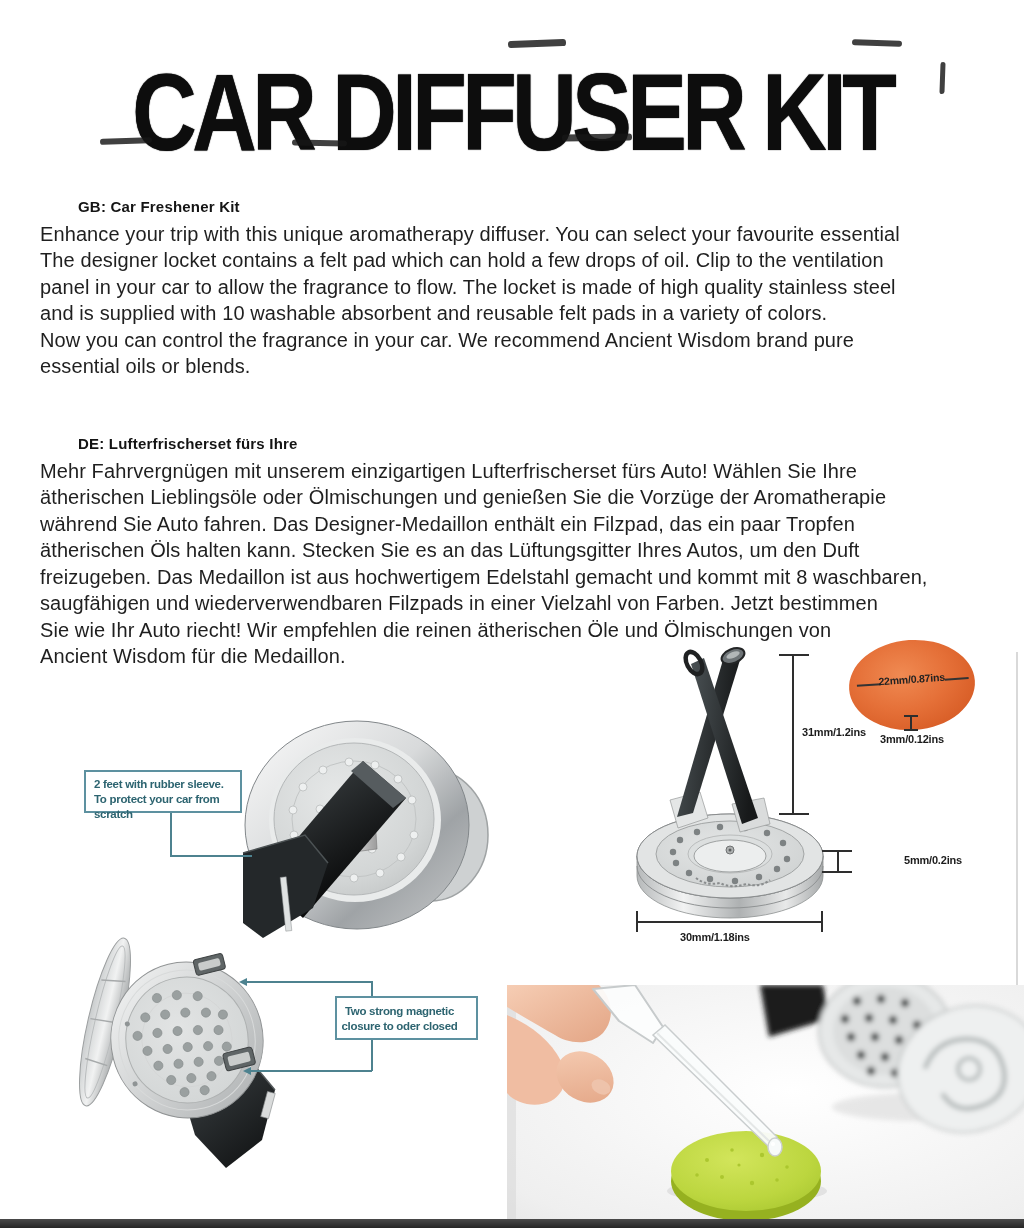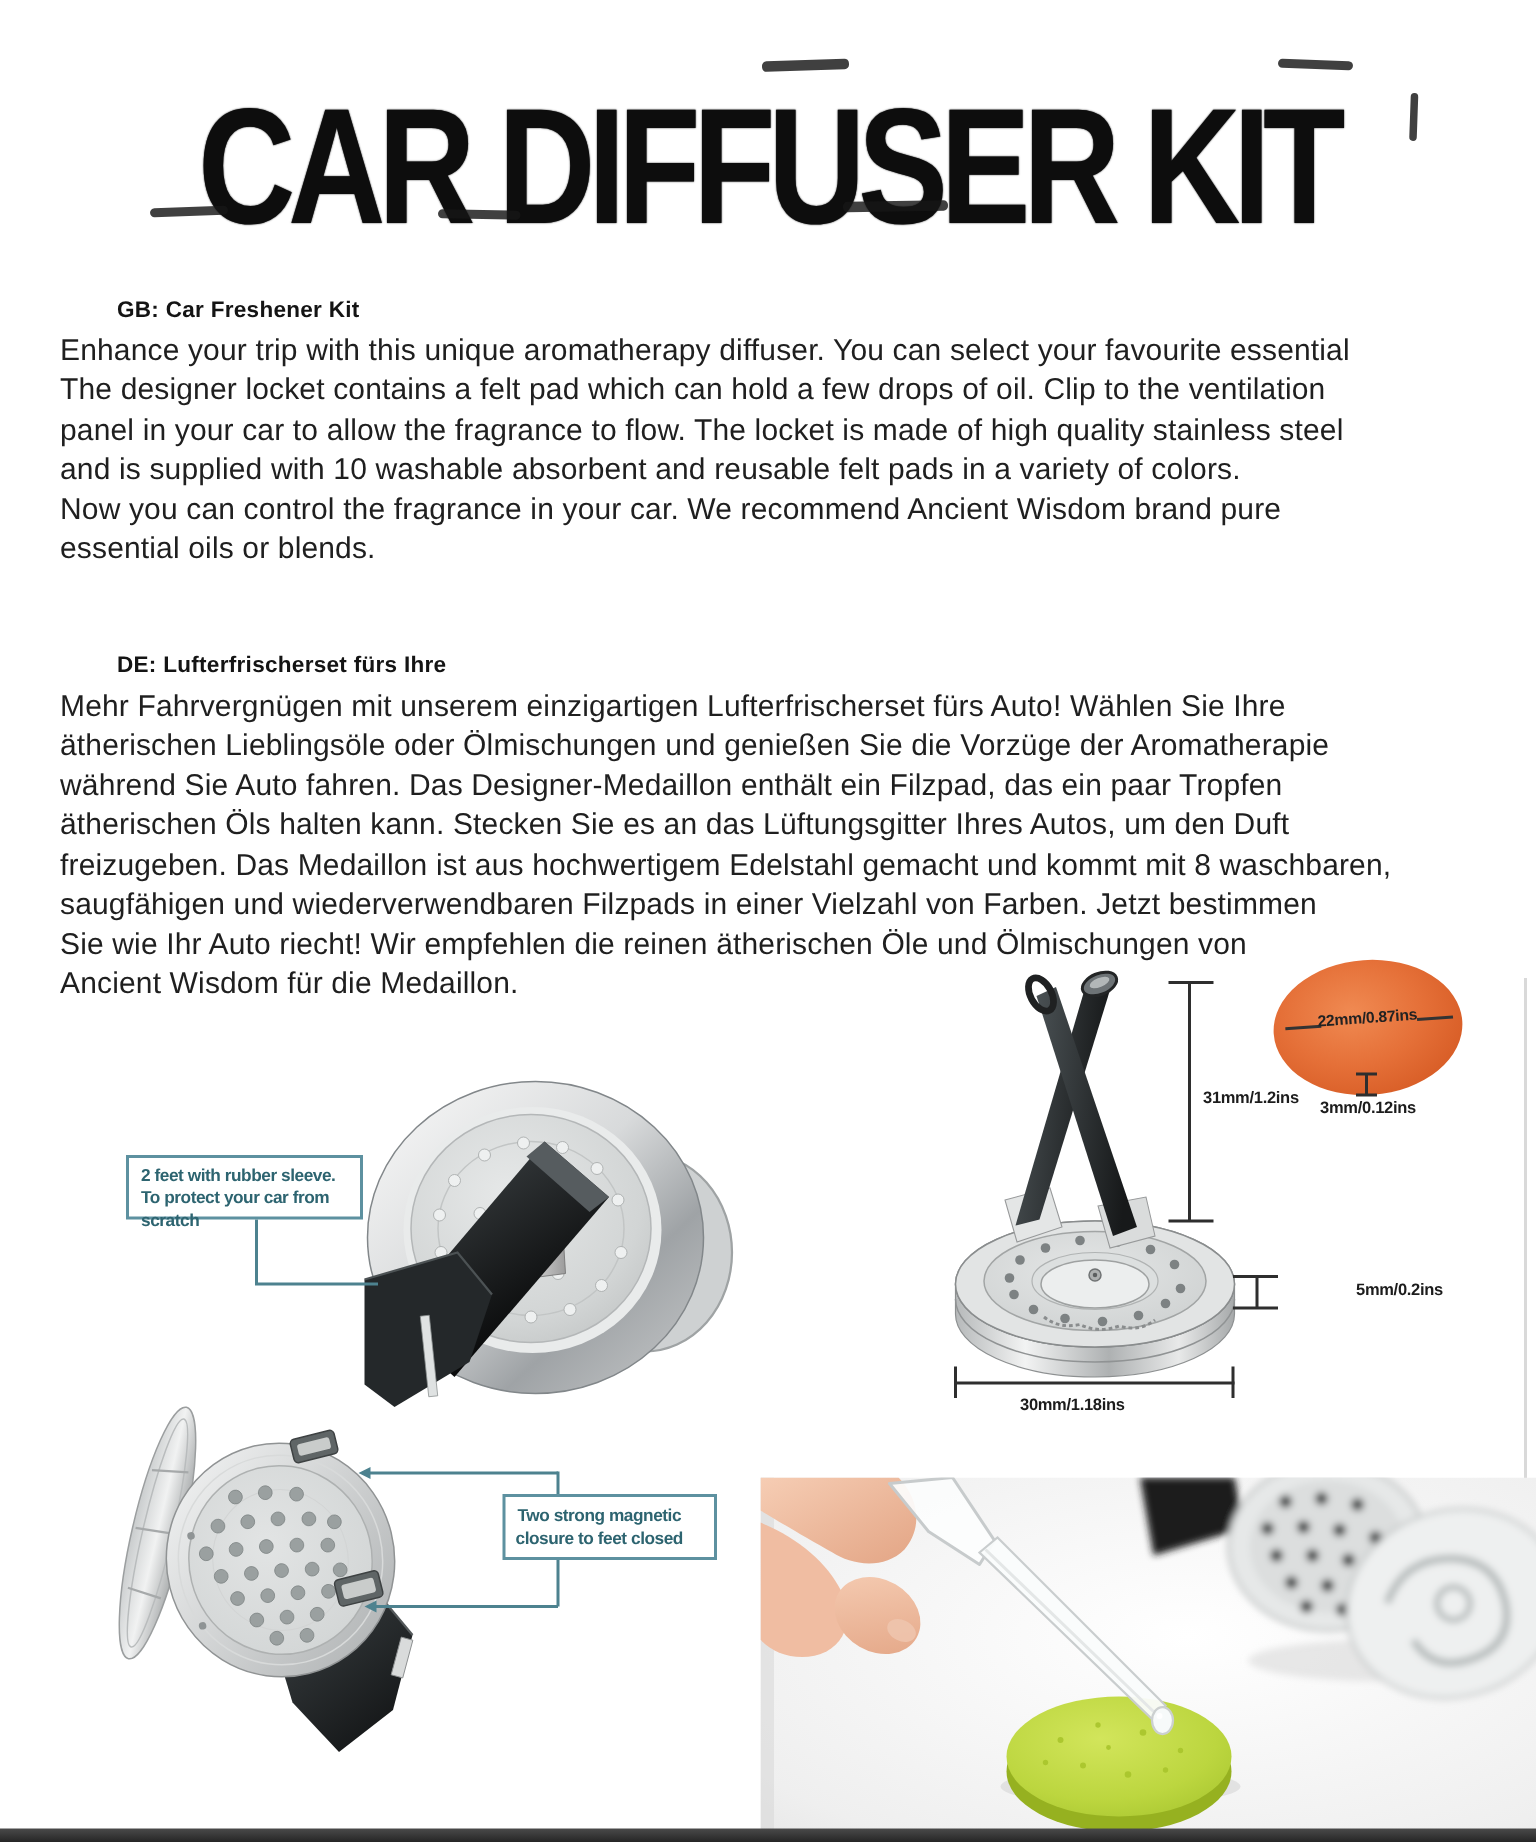--- a/index.html
+++ b/index.html
@@ -324,21 +324,21 @@
     </g>
   </svg>
 
   <div class="cline" style="left:246px;top:981px;width:126px;height:1.5px;"></div>
   <div class="cline" style="left:371px;top:981px;width:1.5px;height:90px;"></div>
   <div class="cline" style="left:250px;top:1070px;width:122px;height:1.5px;"></div>
   <div class="arrow-left" style="left:239px;top:978px;"></div>
   <div class="arrow-left" style="left:243px;top:1067px;"></div>
   <div class="callout callout-magnet">
     <div>Two strong magnetic</div>
-    <div>closure to feet closed</div>
+    <div>closure to oder closed</div>
   </div>
 
   <svg class="abs" style="left:507px;top:985px;" width="517" height="235" viewBox="0 0 517 235">
     <defs>
       <radialGradient id="gD-bg" cx=".55" cy=".45" r=".9">
         <stop offset="0" stop-color="#ffffff"></stop>
           <stop offset=".75" stop-color="#efefef"></stop>
         <stop offset="1" stop-color="#e2e2e2"></stop>
       </radialGradient>
       <linearGradient id="gD-skin" x1="0" y1="0" x2="1" y2="1">

